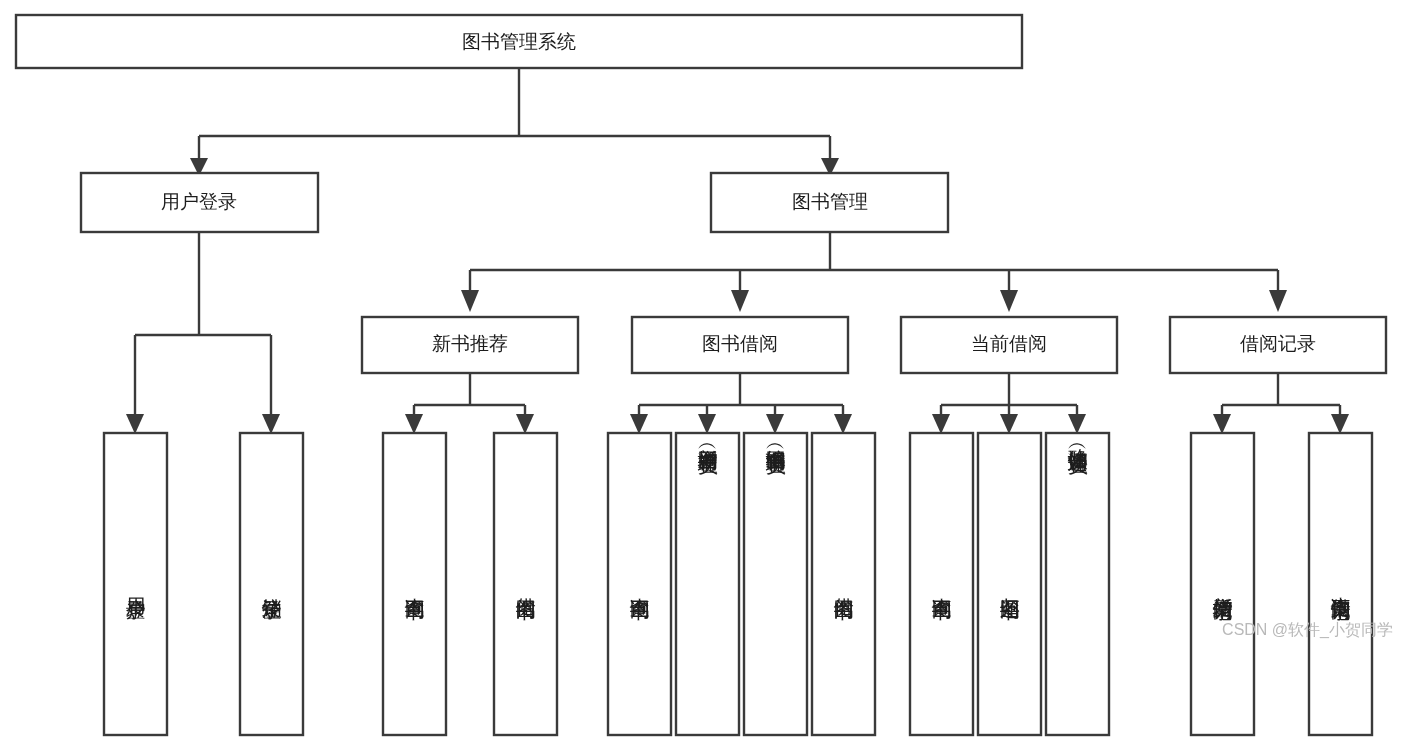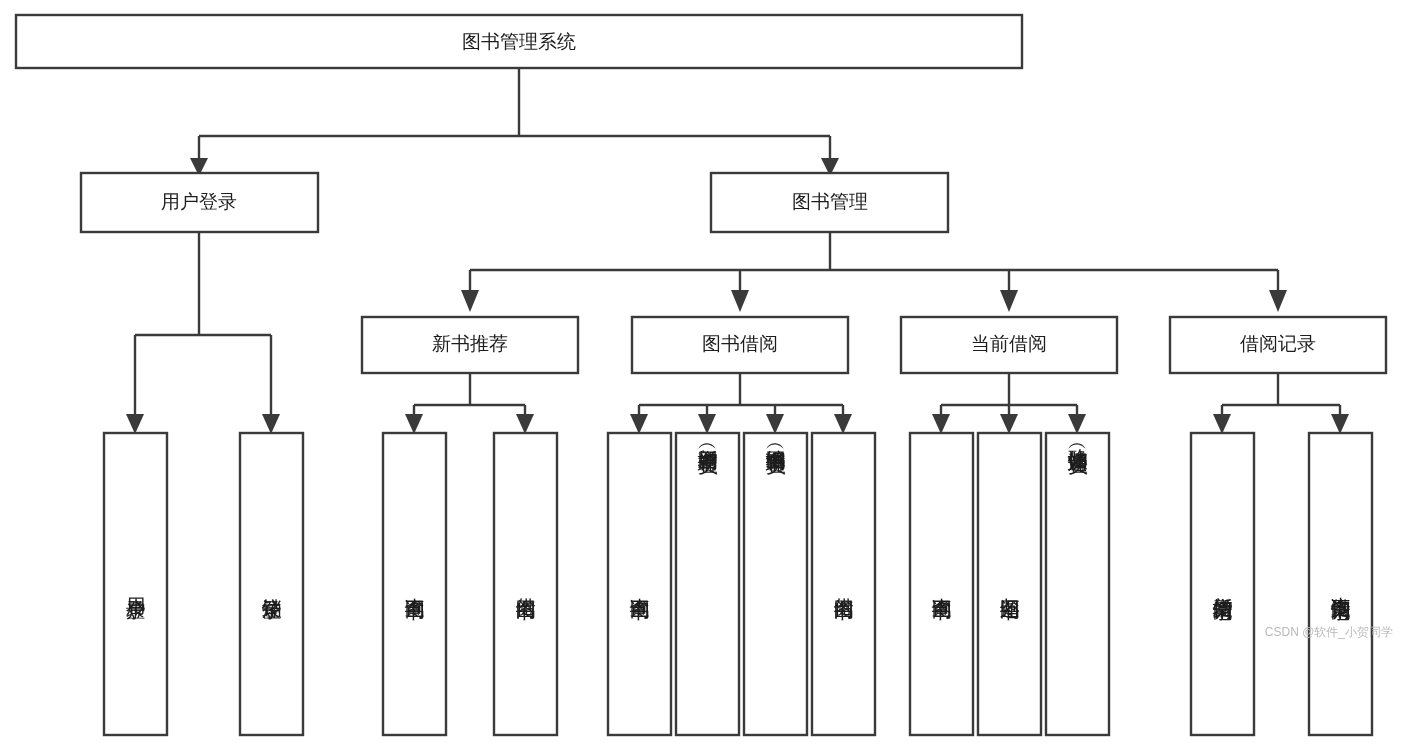--- a/index.html
+++ b/index.html
@@ -62,21 +62,21 @@
     line-height: 1.08;
     color: #1d1d1d;
     letter-spacing: 1px;
     white-space: nowrap;
   }
   .watermark {
     position: absolute;
     right: 12px;
     bottom: 6px;
     font-family: "Liberation Sans", "DejaVu Sans", sans-serif;
-    font-size: 12px;
+    font-size: 16px;
     color: #b9b9b9;
     white-space: nowrap;
     user-select: none;
   }
 </style>
 </head>
 <body>
 
 <div id="diagram-root">
 

